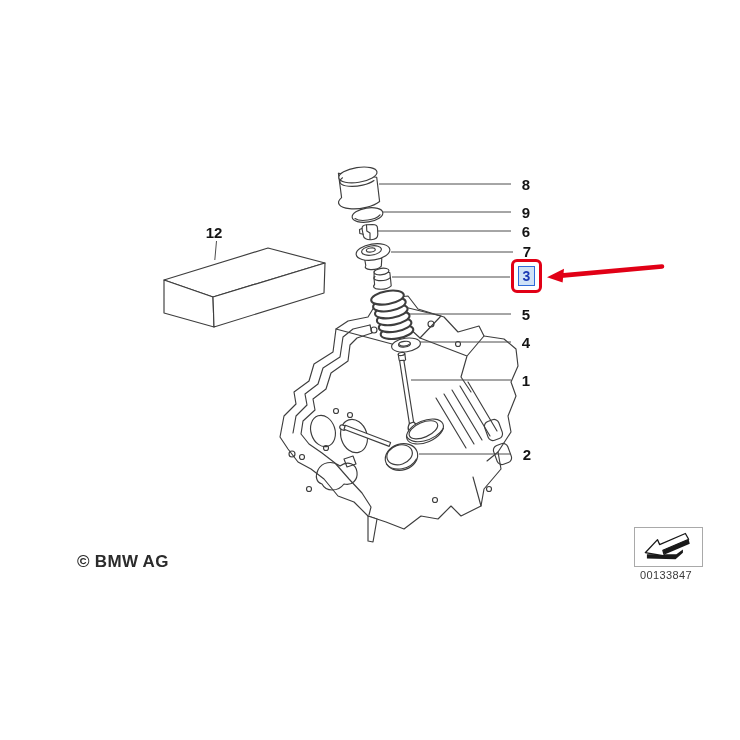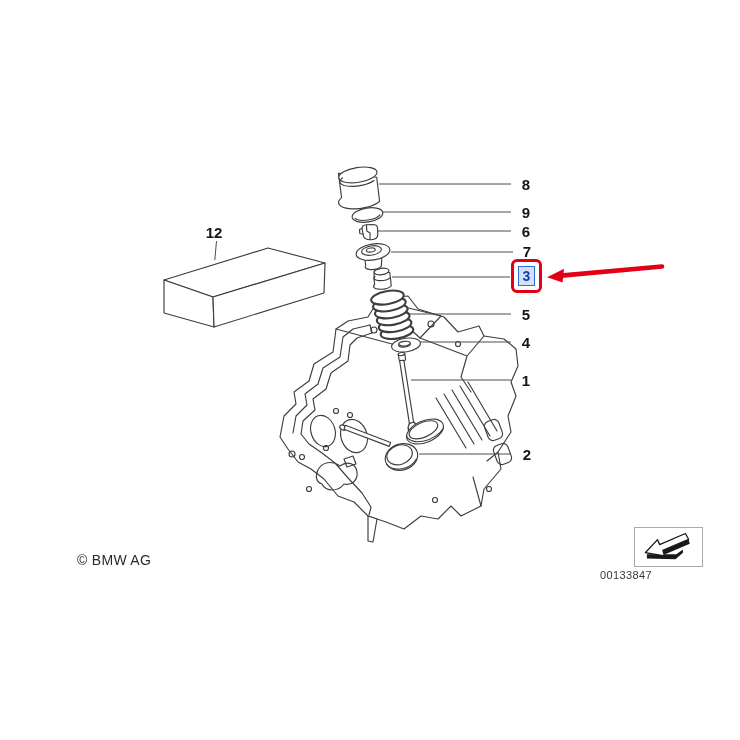--- a/index.html
+++ b/index.html
@@ -17,26 +17,26 @@
   .callout{position:absolute;transform:translate(-50%,-50%);font-weight:bold;
            font-size:15px;color:var(--text_color,#141414);line-height:1;cursor:pointer;}
   .hl-outer{position:absolute;left:511px;top:259px;width:31px;height:34px;
             border:3.6px solid var(--highlight_red,#e10016);border-radius:6px;
             background:#fff;display:flex;align-items:center;justify-content:center;
             box-sizing:border-box;cursor:pointer;}
   .hl-inner{border:1.6px solid var(--highlight_blue_border,#2f6bd9);
             background:var(--highlight_blue_bg,#cfe2f7);
             color:var(--highlight_digit,#1b39b3);
             font-weight:bold;font-size:14px;line-height:1;padding:2px 3.5px;}
-  .copyright{position:absolute;left:77px;top:552px;font-size:14px;font-weight:400;
+  .copyright{position:absolute;left:77px;top:552px;font-size:17px;font-weight:700;
              color:#2b2b2b;letter-spacing:.3px;}
   .refbox{position:absolute;left:634px;top:527px;width:69px;height:40px;
           border:1px solid #a9a9a9;background:#fff;display:flex;align-items:center;
           justify-content:center;box-sizing:border-box;cursor:pointer;}
-  .refnum{position:absolute;left:600px;top:569px;width:76px;text-align:left;
+  .refnum{position:absolute;left:628px;top:569px;width:76px;text-align:center;
           font-size:11px;color:#3a3a3a;letter-spacing:.4px;}
 </style>
 </head>
 <body>
 
 <div class="stage">
 
   <svg class="art" width="740" height="740" viewBox="0 0 740 740">
 
     <g>

